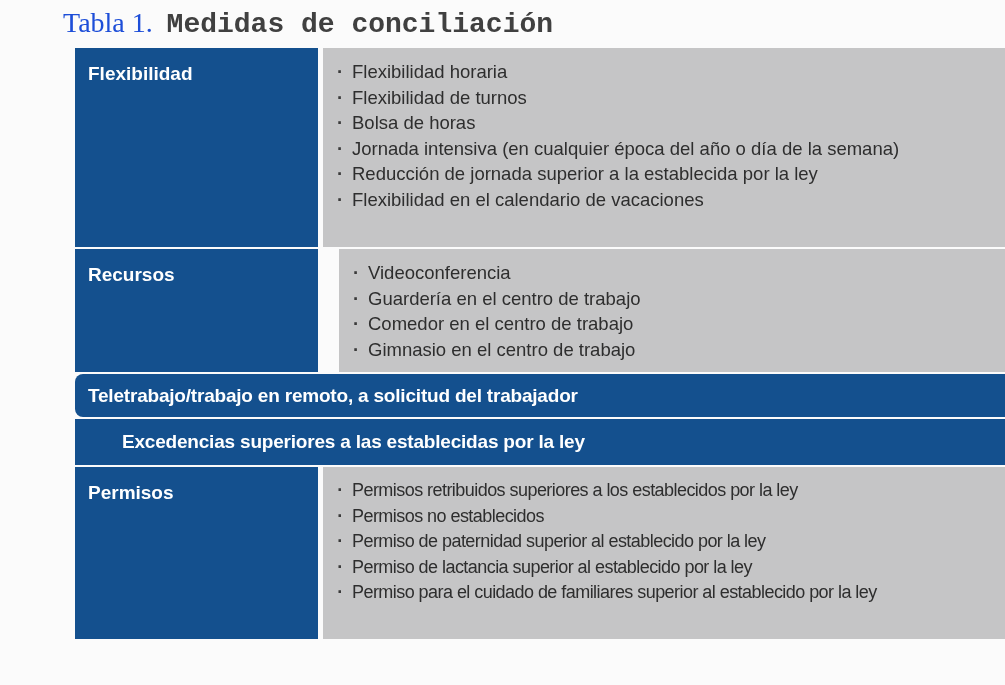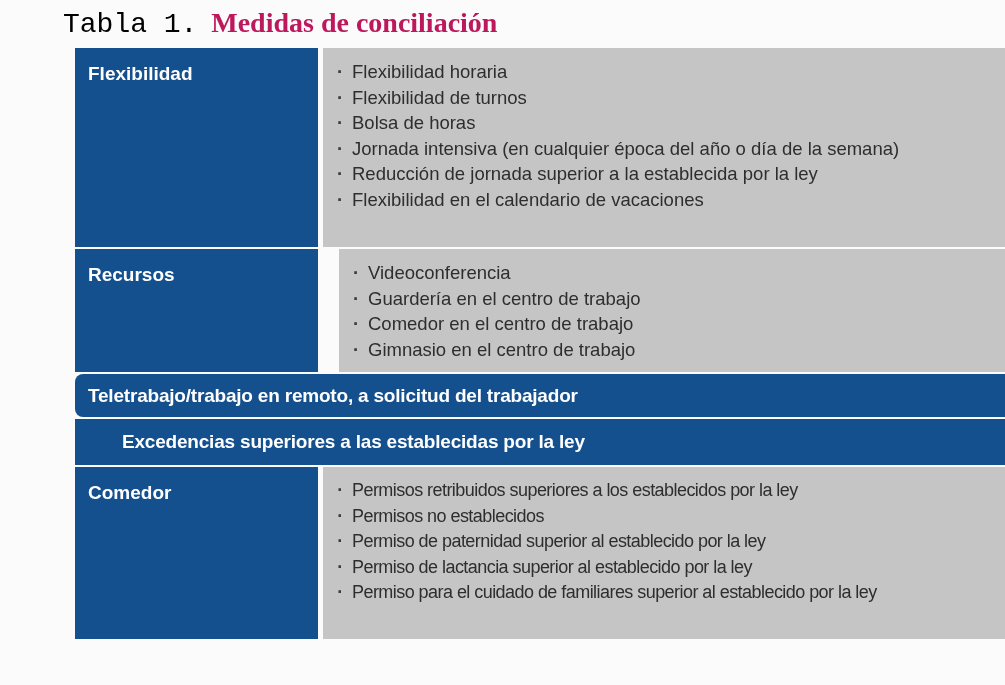--- a/index.html
+++ b/index.html
@@ -6,22 +6,22 @@
   html,body { background:#fbfbfb; }
   body {
     width:1005px; height:685px;
     font-family:"Liberation Sans", sans-serif;
     position:relative; overflow:hidden;
   }
   .page { position:absolute; inset:0; background:#fbfbfb; }
 
   
   .title { position:absolute; left:63px; top:6px; font-size:28px; line-height:34px; white-space:nowrap; }
-  .title-prefix { color:#000000; font-family:Liberation Mono, monospace; font-weight:400; }
-  .title-main { color:#be185d; font-family:Liberation Serif, serif; font-weight:700; margin-left:6px; }
+  .title-prefix { color:#1d4ed8; font-family:Liberation Serif, serif; font-weight:400; }
+  .title-main { color:#404040; font-family:Liberation Mono, monospace; font-weight:700; margin-left:6px; }
 
   
   .table { position:absolute; left:75px; top:48px; width:981px; }
   .row { display:flex; margin-bottom:2px; }
   .row:last-child { margin-bottom:0; }
 
   .cell-label {
     flex:0 0 243px; background:#14508e; color:#ffffff;
     font-weight:700; font-size:19px; padding:15px 10px 0 13px;
   }
@@ -124,21 +124,21 @@
 
     <div class="row row-banner b1">
       <span>Teletrabajo/trabajo en remoto, a solicitud del trabajador</span>
     </div>
 
     <div class="row row-banner b2">
       <span>Excedencias superiores a las establecidas por la ley</span>
     </div>
 
     <div class="row row-r5">
-      <div class="cell-label">Comedor</div>
+      <div class="cell-label">Permisos</div>
       <div class="cell-gap"></div>
       <div class="cell-items condensed">
         <ul class="items">
           <li class="item">
               <span class="bullet">·</span>
               <span class="item-text">Permisos retribuidos superiores a los establecidos por la ley</span>
             </li>
           <li class="item">
               <span class="bullet">·</span>
               <span class="item-text">Permisos no establecidos</span>

